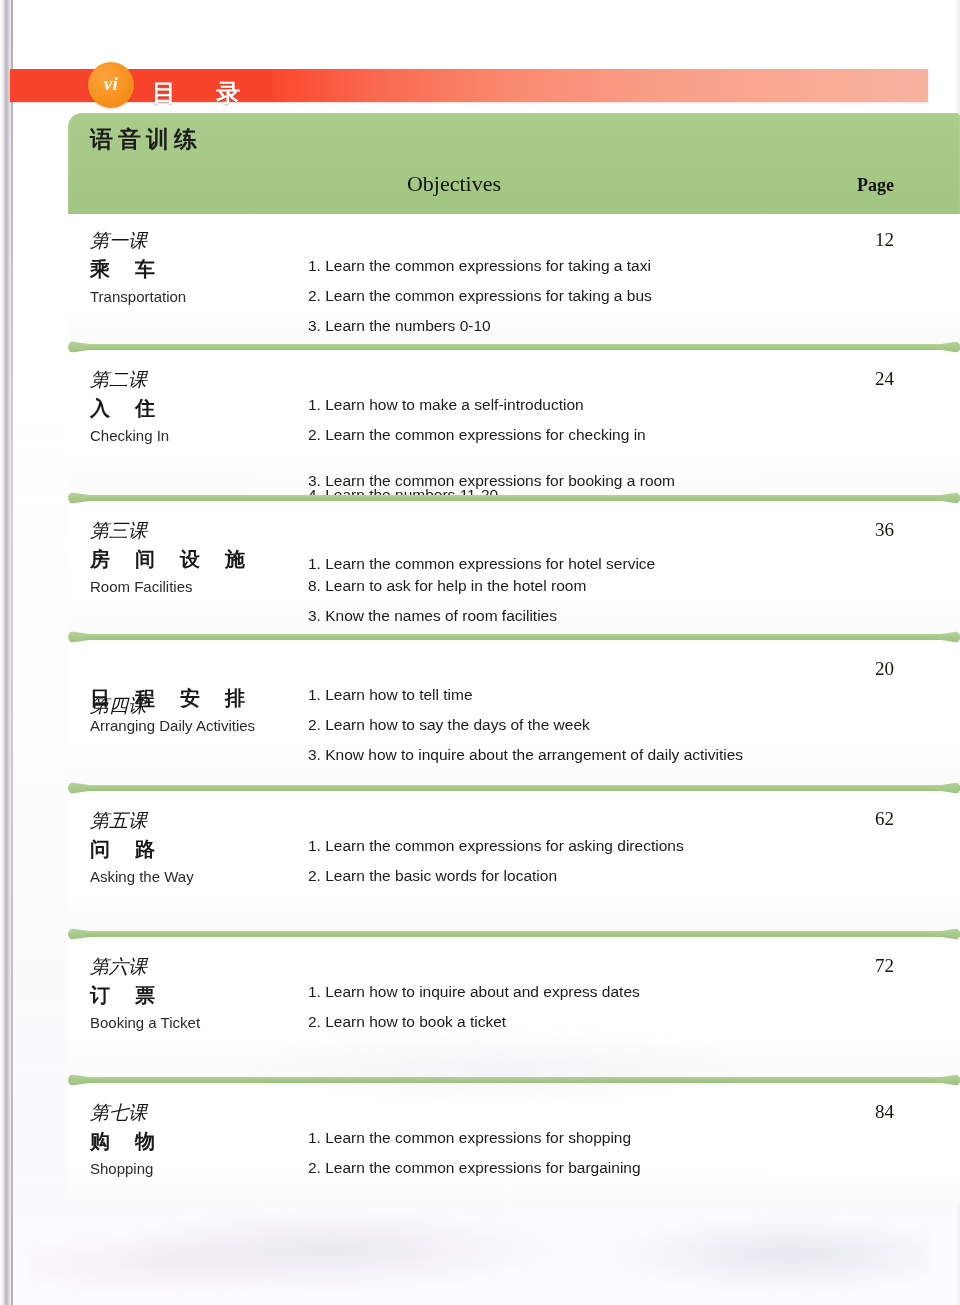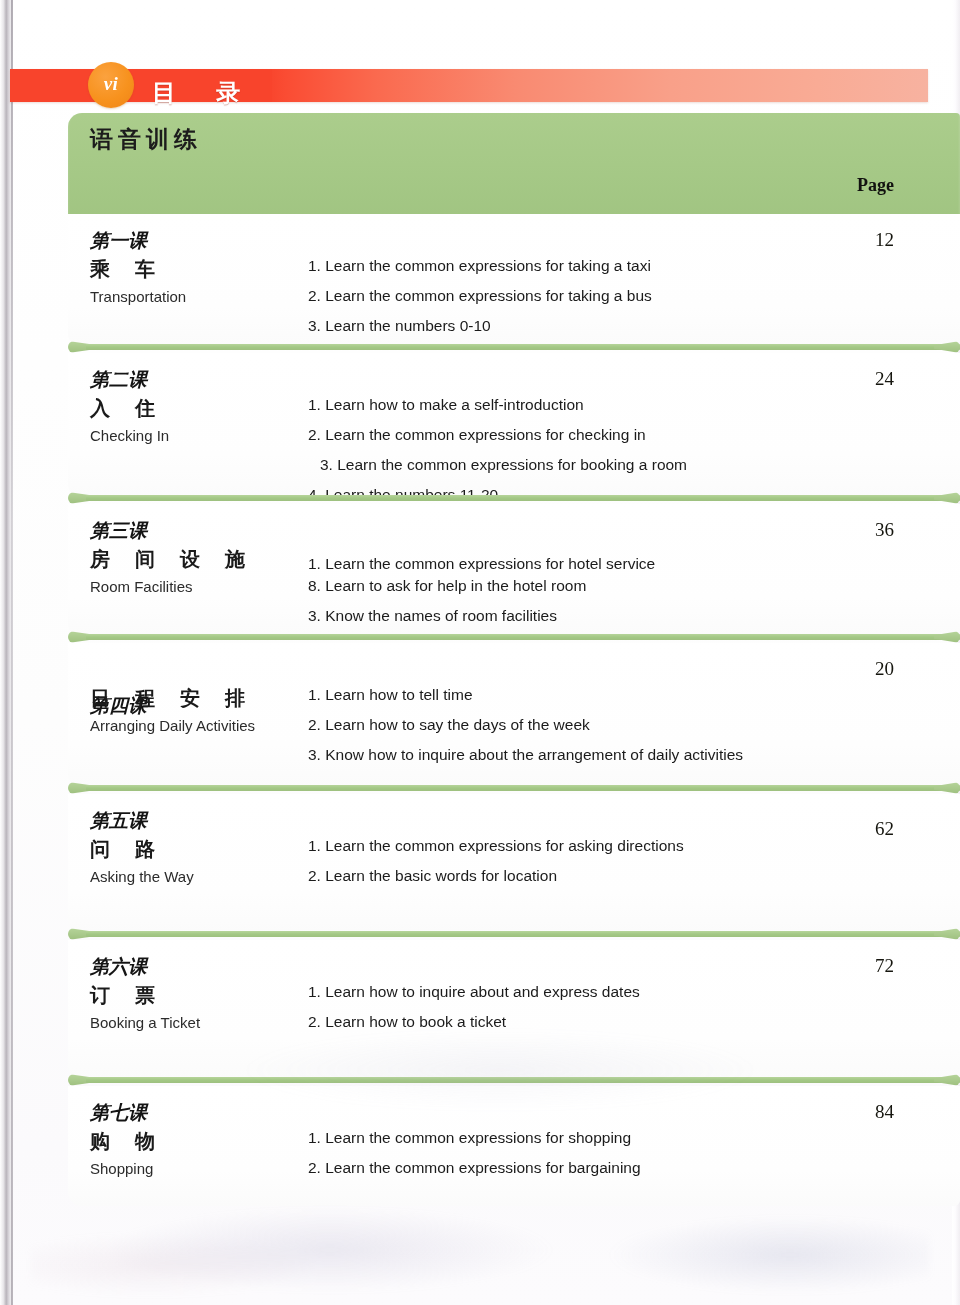--- a/index.html
+++ b/index.html
@@ -130,21 +130,21 @@
   }
   .divider .flare-r{
     position:absolute;right:0px;top:0;width:26px;height:12px;
     background:linear-gradient(180deg,#b6d49a,#9ec07f);
     clip-path:polygon(0 36%,100% 0,100% 100%,0 64%);
     border-top-right-radius:6px;border-bottom-right-radius:6px;
   }
 
   .lesson-no{
     position:absolute;left:22px;
-    font-size:19px;font-weight:700;color:#141414;
+    font-size:19px;font-weight:400;color:#141414;
     font-family:"DejaVu Sans","Liberation Sans",sans-serif;
     font-style:italic;letter-spacing:0px;
   }
   .lesson-cn{
     position:absolute;left:22px;
     font-size:20px;font-weight:700;color:#1a1a1a;letter-spacing:9px;
     font-family:"DejaVu Sans","Liberation Sans",sans-serif;
   }
   .lesson-en{
     position:absolute;left:22px;
@@ -177,20 +177,21 @@
 
   <div class="redbar"></div>
   <div class="redbar-solid"></div>
   <div class="redbar-title">目  录</div>
   <div class="vi-badge">
     <span>vi</span>
   </div>
 
   <div class="green-head">
     <div class="gh-cn">语音训练</div>
+    <div class="gh-obj">Objectives</div>
     <div class="gh-page">Page</div>
   </div>
 
   <div id="entries-root">
       <div class="entry" style="top: 214px; height: 133px;">
         <div class="entry-card"></div>
         <div class="lesson-no" style="top: 14px;">第一课</div>
         <div class="lesson-cn" style="top: 42px;">乘 车</div>
         <div class="lesson-en" style="top: 74px; text-align: center;">Transportation</div>
         <div class="pageno" style="top: 15px;">12</div>
@@ -207,21 +208,21 @@
       </div>
       <div class="entry" style="top: 353px; height: 145px;">
         <div class="entry-card"></div>
         <div class="lesson-no" style="top: 14px;">第二课</div>
         <div class="lesson-cn" style="top: 42px;">入 住</div>
         <div class="lesson-en" style="top: 74px;">Checking In</div>
         <div class="pageno" style="top: 15px;">24</div>
         <div class="objectives" style="top: 0px;">
           <div class="obj" style="top: 44px;">1. Learn how to make a self-introduction</div>
           <div class="obj" style="top: 74px;">2. Learn the common expressions for checking in</div>
-          <div class="obj" style="top: 104px; margin-left: 12px;">3. Learn the common expressions for booking a room</div>
+          <div class="obj" style="top: 120px;">3. Learn the common expressions for booking a room</div>
           <div class="obj" style="top: 134px;">4. Learn the numbers 11-20</div>
         </div>
       </div>
       <div class="divider" style="top: 492px;">
         <div class="flare-l"></div>
         <div class="bar"></div>
         <div class="flare-r"></div>
       </div>
       <div class="entry" style="top: 504px; height: 133px;">
         <div class="entry-card"></div>
@@ -255,21 +256,21 @@
       <div class="divider" style="top: 782px;">
         <div class="flare-l"></div>
         <div class="bar"></div>
         <div class="flare-r"></div>
       </div>
       <div class="entry" style="top: 794px; height: 140px;">
         <div class="entry-card"></div>
         <div class="lesson-no" style="top: 14px;">第五课</div>
         <div class="lesson-cn" style="top: 42px;">问 路</div>
         <div class="lesson-en" style="top: 74px;">Asking the Way</div>
-        <div class="pageno" style="top: 24px;">62</div>
+        <div class="pageno" style="top: 14px;">62</div>
         <div class="objectives" style="top: 0px;">
           <div class="obj" style="top: 44px;">1. Learn the common expressions for asking directions</div>
           <div class="obj" style="top: 74px;">2. Learn the basic words for location</div>
         </div>
       </div>
       <div class="divider" style="top: 928px;">
         <div class="flare-l"></div>
         <div class="bar"></div>
         <div class="flare-r"></div>
       </div>

